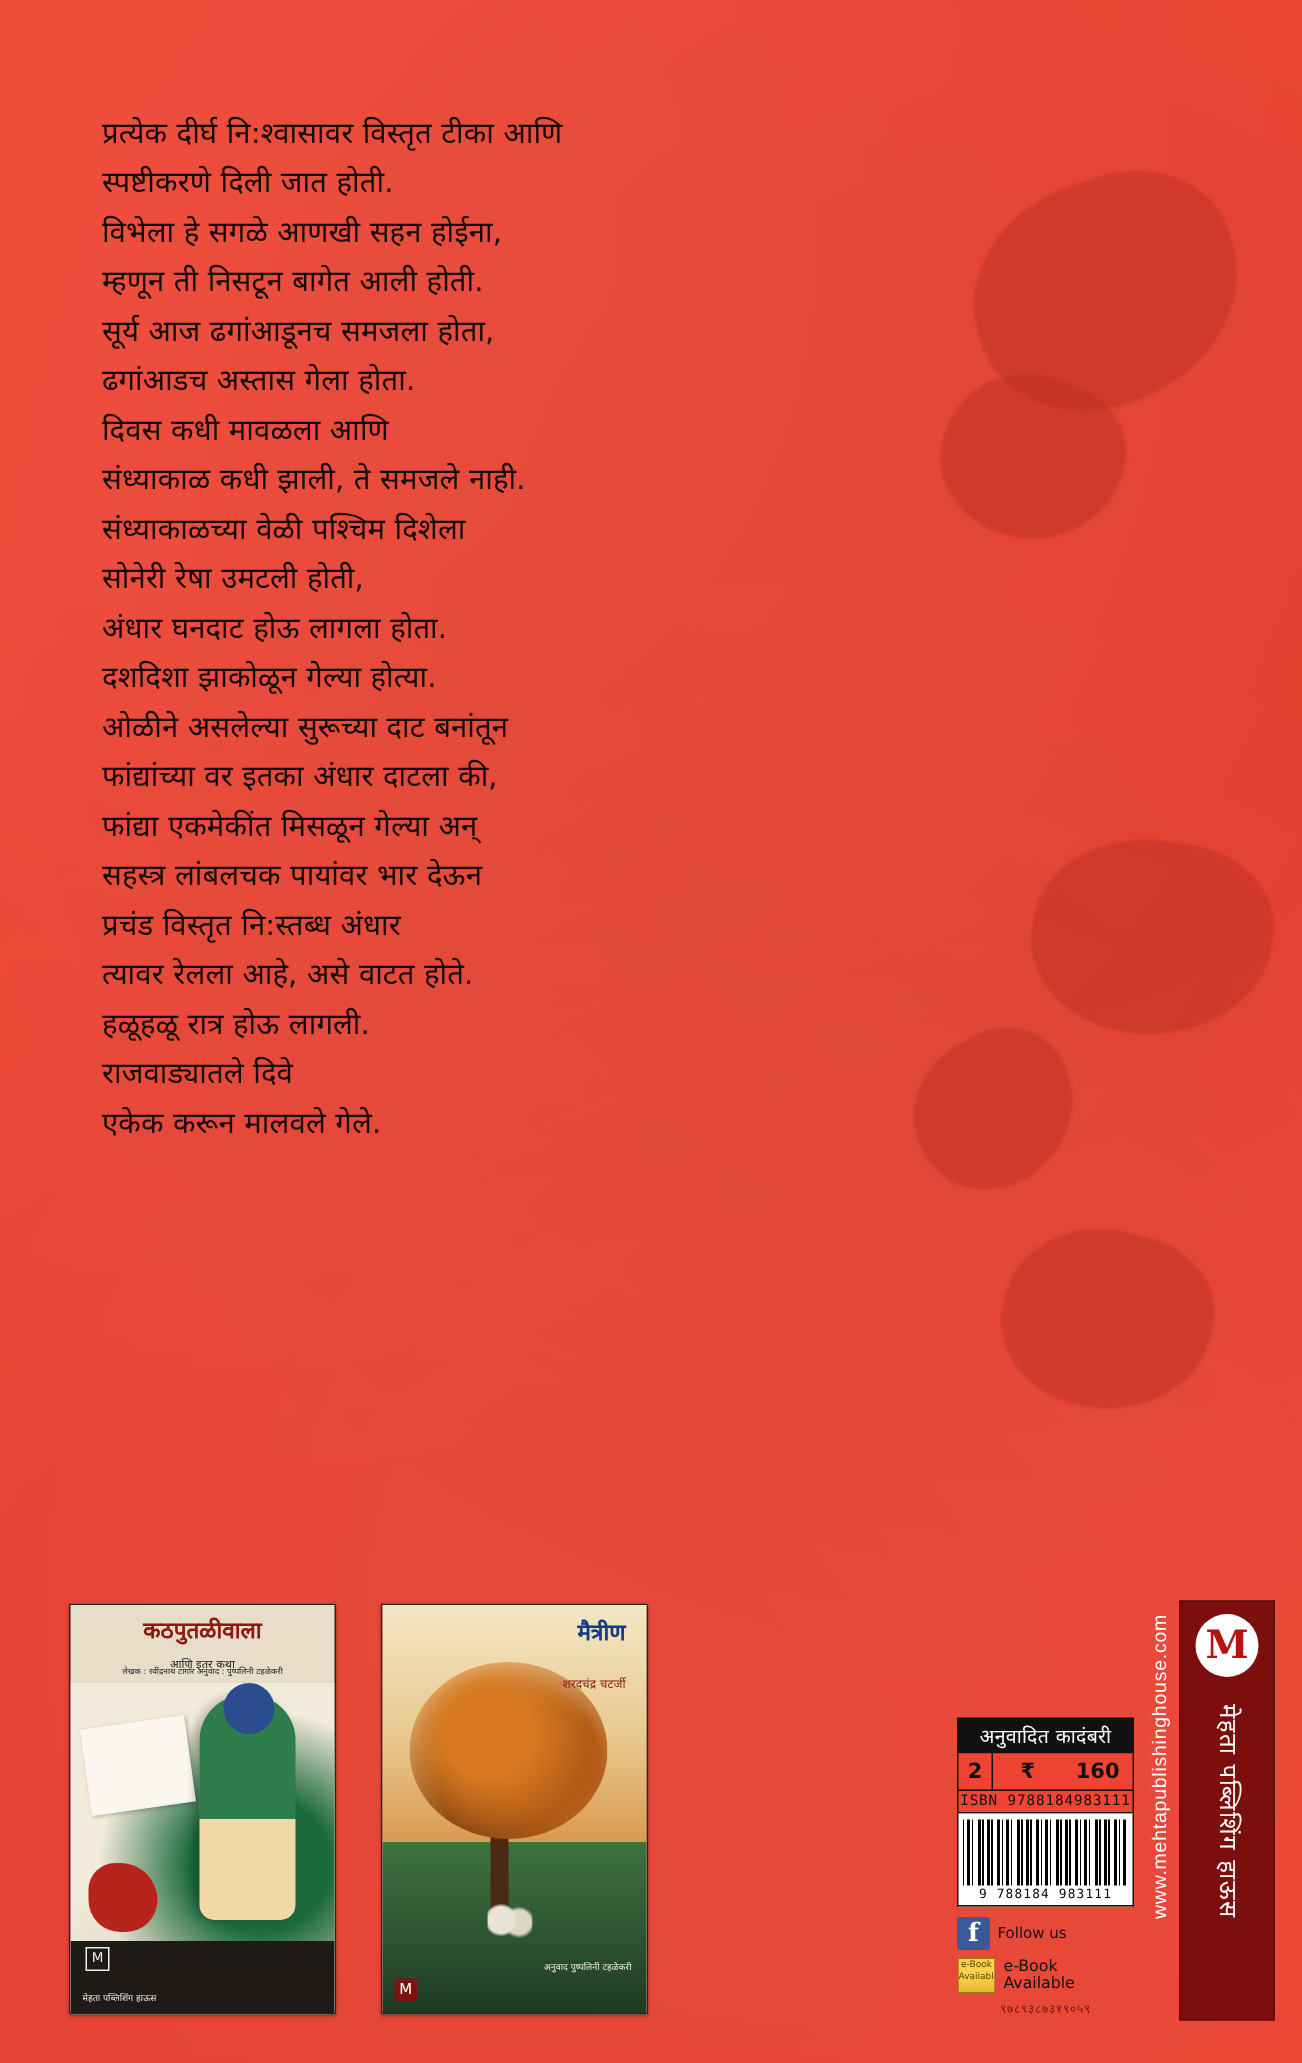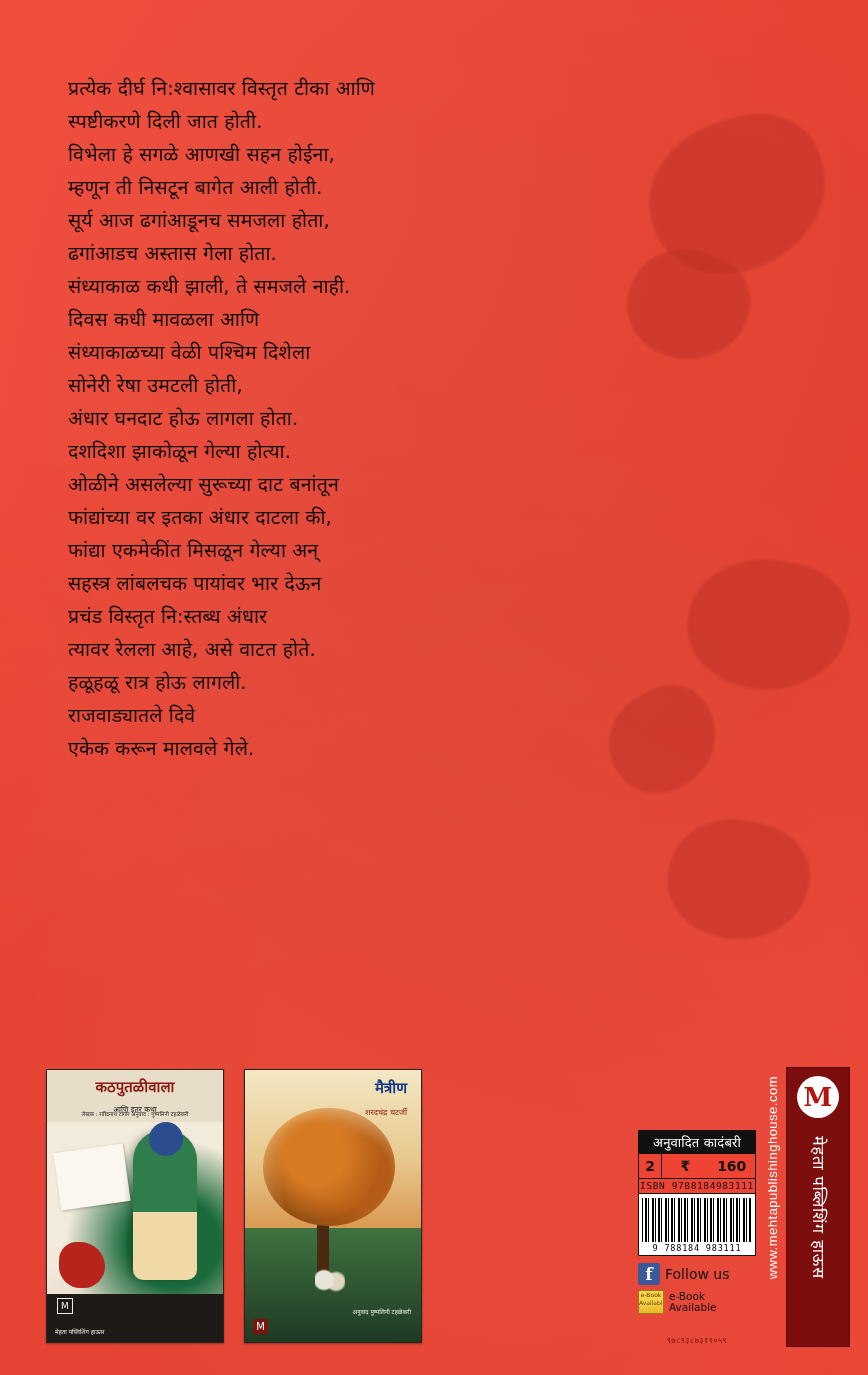--- a/index.html
+++ b/index.html
@@ -67,21 +67,21 @@
     height: 330px;
     z-index: 5;
   }
 
   
   .promo-books {
     position: absolute;
     left: 46px;
     bottom: 32px;
     display: flex;
-    gap: 20px;
+    gap: 30px;
   }
   .book-thumb {
     width: 176px;
     height: 272px;
     border: 1px solid #2a2320;
     position: relative;
     overflow: hidden;
     background: #dcd3c2;
     box-shadow: 0 1px 2px rgba(0,0,0,0.35);
   }
@@ -170,21 +170,21 @@
   .book2 .b2-figs {
     position: absolute; left: 70px; bottom: 44px; width: 30px; height: 30px;
     background: radial-gradient(circle at 30% 40%, #e9e4d8 0 32%, rgba(0,0,0,0) 40%),
                 radial-gradient(circle at 70% 45%, #dfd6c2 0 30%, rgba(0,0,0,0) 40%);
   }
   .book2 .b2-title {
     position: absolute; top: 10px; right: 14px; text-align: left;
     color: #123a86; font-size: 15px; font-weight: bold; line-height: 16px;
   }
   .book2 .b2-author {
-    position: absolute; top: 36px; right: 14px; text-align: right;
+    position: absolute; top: 46px; right: 14px; text-align: right;
     color: #8b1a12; font-size: 8px;
   }
   .book2 .b2-trans {
     position: absolute; bottom: 26px; right: 10px; text-align: right;
     color: #f3efe4; font-size: 6px; line-height: 8px;
   }
   .book2 .b2-logo {
     position: absolute; left: 8px; bottom: 8px;
     width: 15px; height: 15px; background: #7a1410; color: #fff;
     font-size: 10px; text-align: center; line-height: 15px; border-radius: 2px;
@@ -269,21 +269,21 @@
     background: #3b5998;
     color: #fff;
     font-family: "DejaVu Serif", serif;
     font-weight: bold;
     font-size: 17px;
     line-height: 22px;
     text-align: center;
     border-radius: 2px;
   }
   .follow-text {
-    font-size: 14px;
+    font-size: 10px;
     color: #111;
   }
   .ebook-row {
     display: flex;
     align-items: center;
     gap: 5px;
     margin-top: 5px;
   }
   .ebook-icon {
     width: 24px; height: 22px;
@@ -299,21 +299,21 @@
     font-size: 10.5px;
     color: #111;
     line-height: 11px;
     text-align: left;
   }
   .meta-isbn-bottom {
     font-family: Liberation Mono, monospace;
     font-size: 8px;
     color: #7a1410;
     letter-spacing: 0.5px;
-    margin-top: 20px;
+    margin-top: 4px;
   }
 
   
   .spine {
     position: absolute;
     right: 18px;
     bottom: 28px;
     width: 62px;
     height: 278px;
     background: #7c0f0d;
@@ -369,22 +369,22 @@
 <div class="watermark wm4"></div>
 <div class="watermark wm5"></div>
 
 <div class="blurb">
   <div class="blurb-line">प्रत्येक दीर्घ नि:श्वासावर विस्तृत टीका आणि</div>
   <div class="blurb-line">स्पष्टीकरणे दिली जात होती.</div>
   <div class="blurb-line">विभेला हे सगळे आणखी सहन होईना,</div>
   <div class="blurb-line">म्हणून ती निसटून बागेत आली होती.</div>
   <div class="blurb-line">सूर्य आज ढगांआडूनच समजला होता,</div>
   <div class="blurb-line">ढगांआडच अस्तास गेला होता.</div>
+  <div class="blurb-line">दिवस कधी मावळला आणि</div>
   <div class="blurb-line">संध्याकाळ कधी झाली, ते समजले नाही.</div>
-  <div class="blurb-line">दिवस कधी मावळला आणि</div>
   <div class="blurb-line">संध्याकाळच्या वेळी पश्चिम दिशेला</div>
   <div class="blurb-line">सोनेरी रेषा उमटली होती,</div>
   <div class="blurb-line">अंधार घनदाट होऊ लागला होता.</div>
   <div class="blurb-line">दशदिशा झाकोळून गेल्या होत्या.</div>
   <div class="blurb-line">ओळीने असलेल्या सुरूच्या दाट बनांतून</div>
   <div class="blurb-line">फांद्यांच्या वर इतका अंधार दाटला की,</div>
   <div class="blurb-line">फांद्या एकमेकींत मिसळून गेल्या अन्</div>
   <div class="blurb-line">सहस्त्र लांबलचक पायांवर भार देऊन</div>
   <div class="blurb-line">प्रचंड विस्तृत नि:स्तब्ध अंधार</div>
   <div class="blurb-line">त्यावर रेलला आहे, असे वाटत होते.</div>

